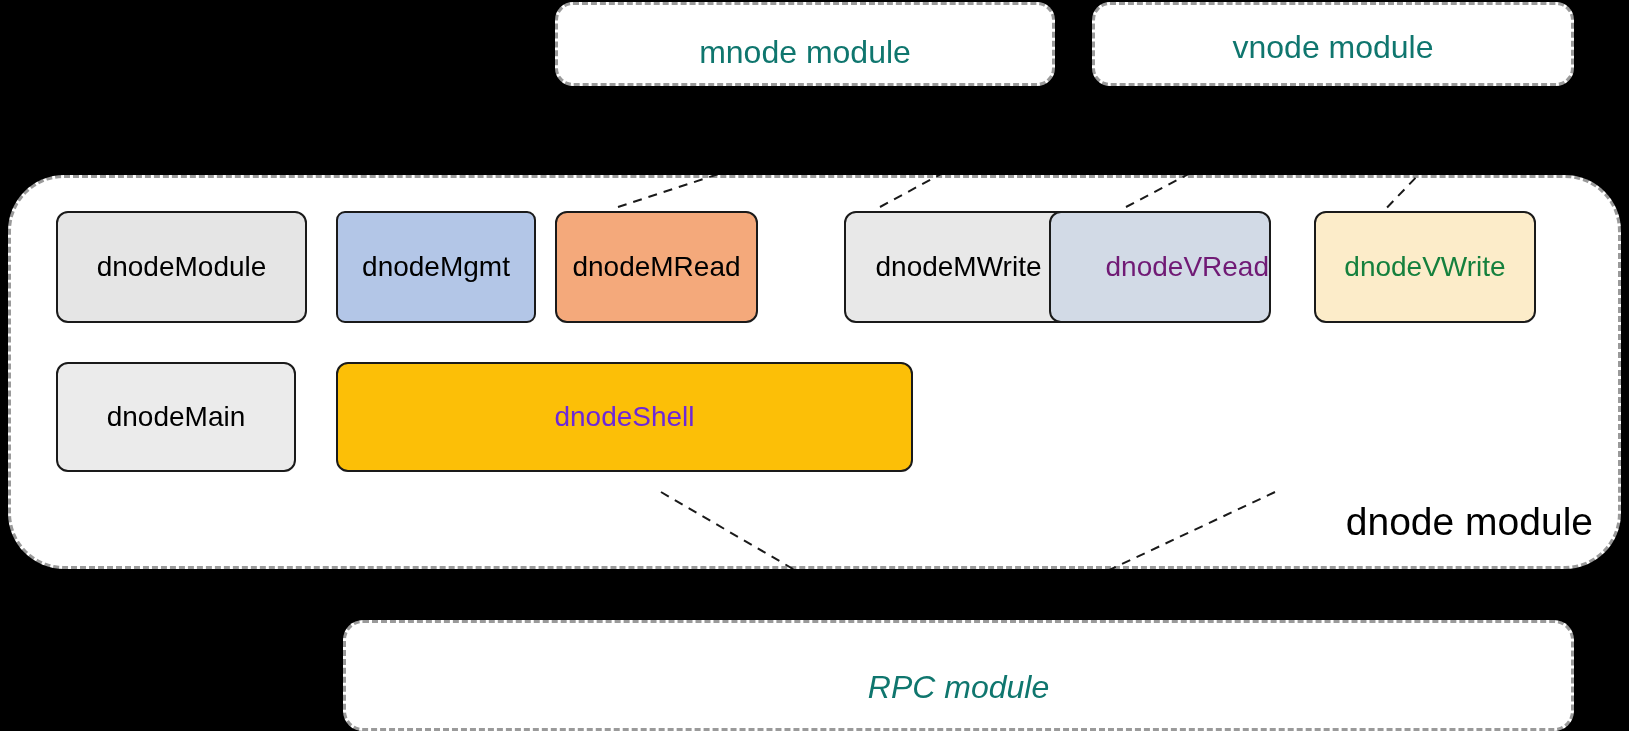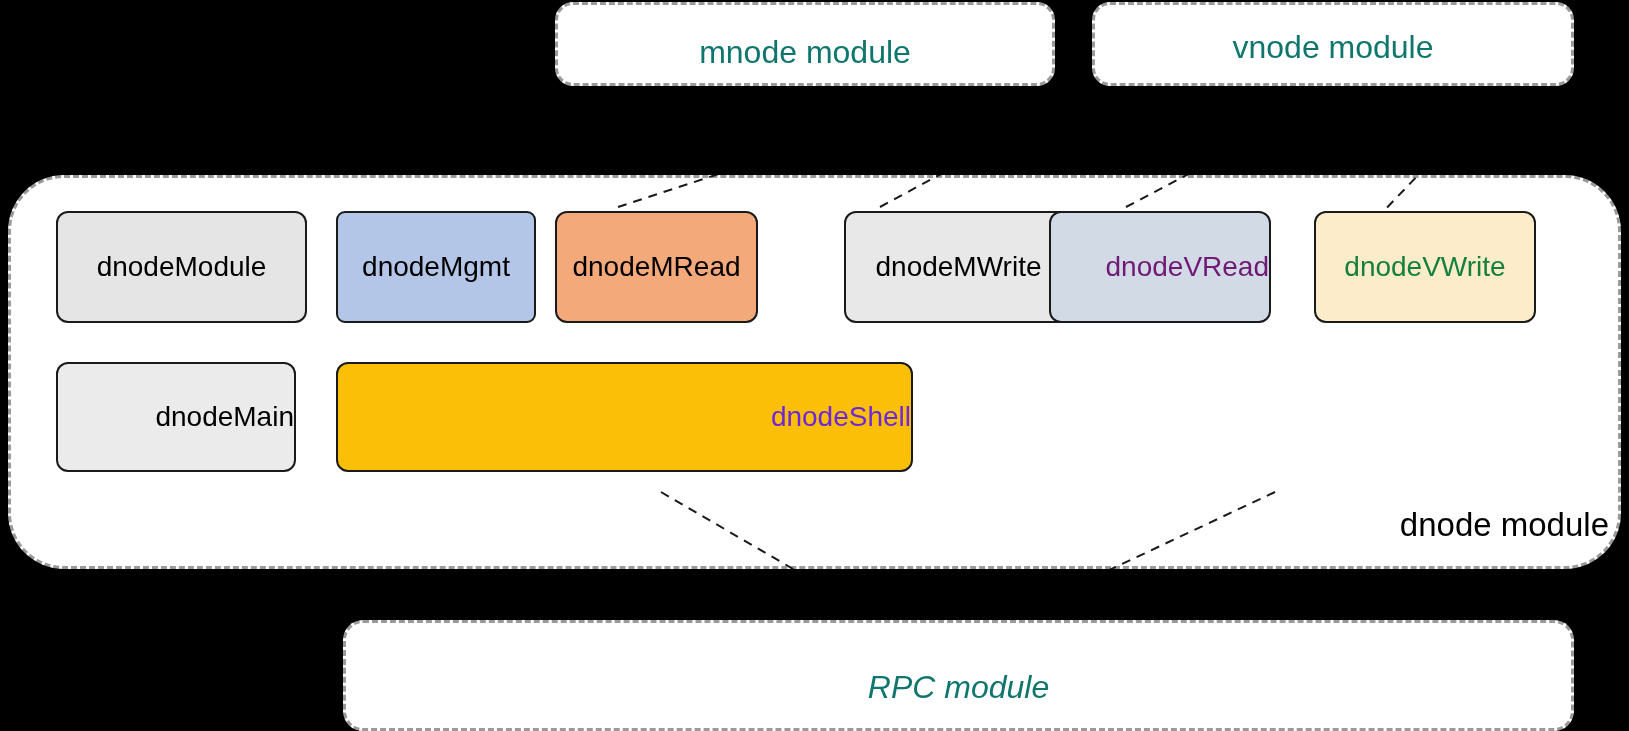--- a/index.html
+++ b/index.html
@@ -49,23 +49,23 @@
     text-align: center;
     font-size: 32px;
     color: #0f766e;
   }
   #mnode-title { top: 29px; }
   #vnode-title { top: 24px; }
   #rpc-title   { top: 46px; }
 
   #dnode-title {
     position: absolute;
-    right: 9px;
+    right: 25px;
     bottom: 22px;
-    font-size: 33px;
+    font-size: 39px;
     color: #000000;
   }
 
   
   #connectors {
     position: absolute;
     left: 0; top: 0;
     width: 1629px; height: 731px;
     pointer-events: none;
   }
@@ -77,21 +77,21 @@
     border: 2.5px solid #1a1a1a;
     border-radius: 12px;
     display: flex;
     align-items: center;
     justify-content: center;
     color: #000000;
     font-size: 28px;
     white-space: nowrap;
   }
   .node.row1 { top: 211px; height: 112px; }
-  .node.row2 { top: 362px; height: 110px; justify-content: flex-end; }
+  .node.row2 { top: 362px; height: 110px; }
 </style>
 </head>
 <body>
 
 <div id="canvas" style="background: rgb(0, 0, 0);">
 
   <div class="panel" id="mnode-panel" style="background: rgb(255, 255, 255); border-color: rgb(154, 154, 154);">
     <div class="panel-title-centered" id="mnode-title">mnode module</div>
   </div>
 

